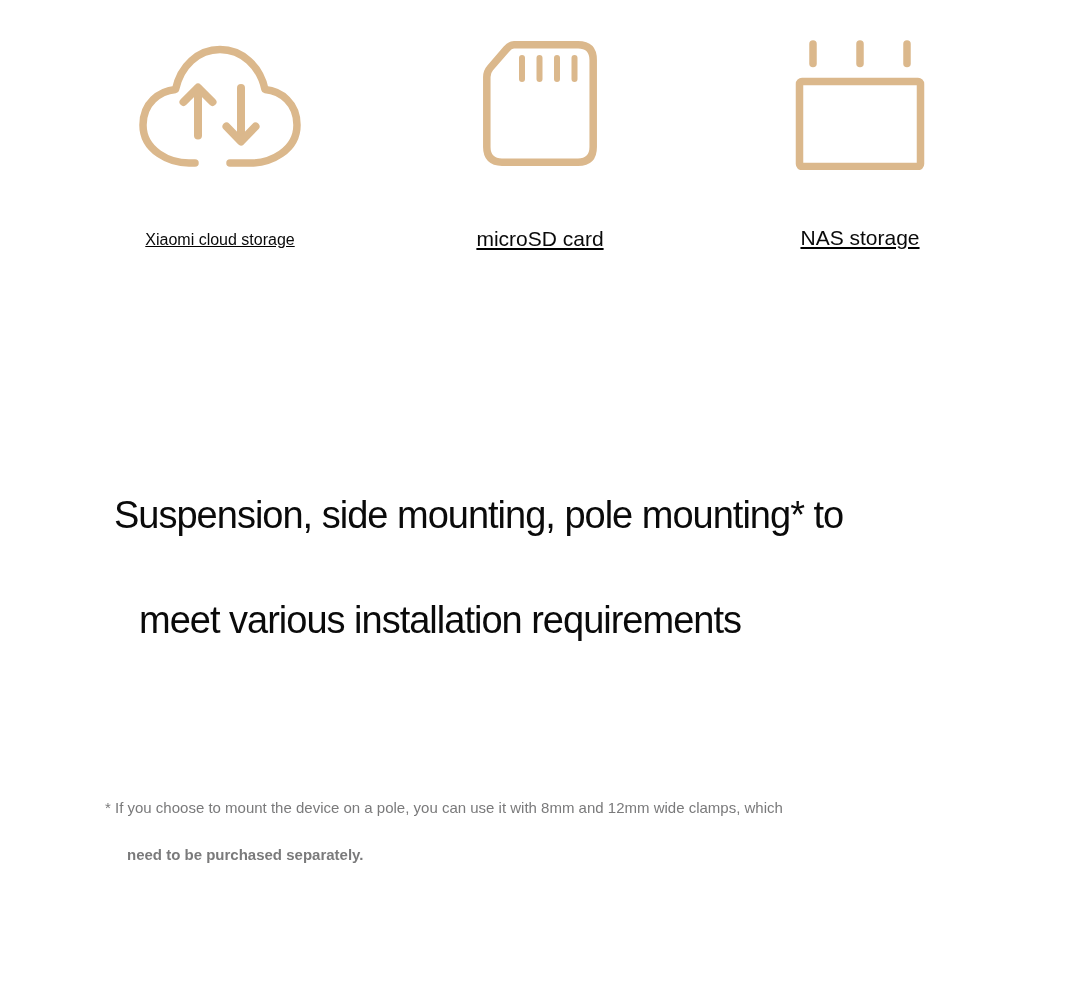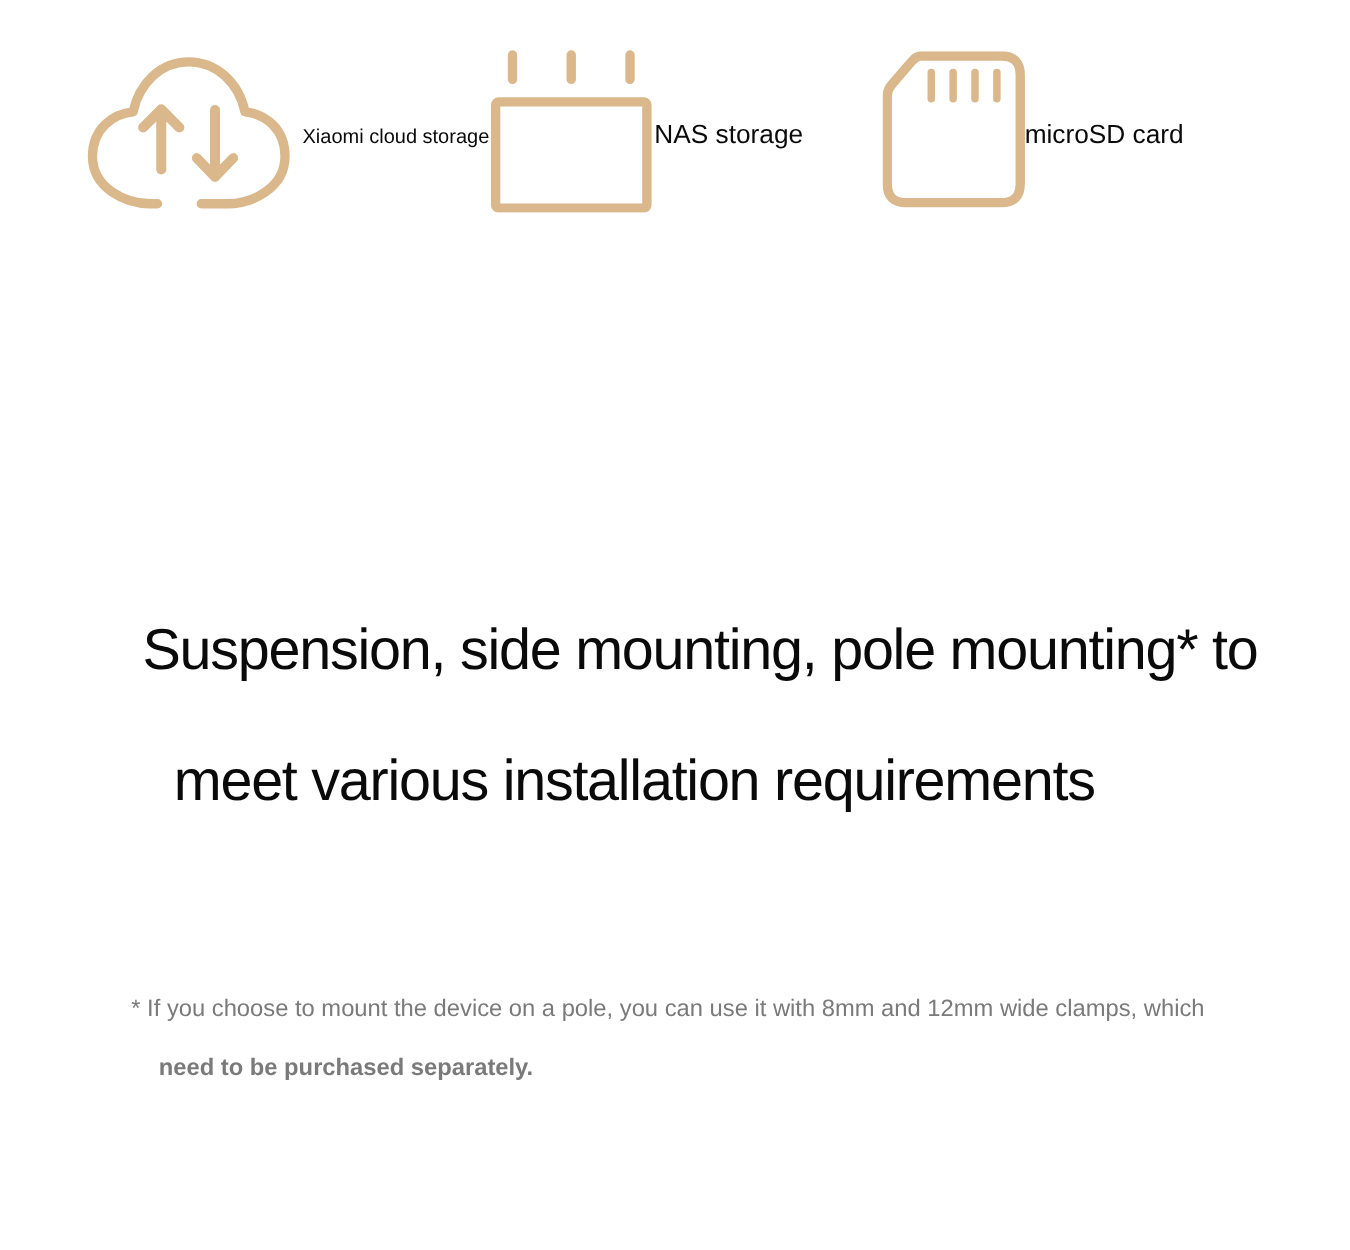--- a/index.html
+++ b/index.html
@@ -19,21 +19,23 @@
   .storage-row {
     position: absolute;
     top: 40px;
     left: 60px;
     right: 60px;
     display: flex;
   }
   .storage-item {
     flex: 1 1 0;
     display: flex;
-    flex-direction: row;
+    flex-direction: column;
+    align-items: center;
+    text-decoration: underline;
   }
   .icon-wrap {
     height: 130px;
     display: flex;
     align-items: flex-start;
     justify-content: center;
     color: var(--accent-color, #DBB88C);
   }
   .icon-wrap svg {
     display: block;
@@ -50,35 +52,35 @@
   .storage-label.lg {
     margin-top: 57px;
     font-size: 21px;
     line-height: 1;
   }
 
   
   .heading-line {
     position: absolute;
     color: var(--heading-color, #0a0a0a);
-    font-size: 46px;
+    font-size: 38px;
     letter-spacing: -1px;
     line-height: 1;
     white-space: nowrap;
   }
   .heading-line.l1 { left: 114px; top: 496px; }
   .heading-line.l2 { left: 111px; top: 601px; margin-left: 28px; }
 
   
   .footnote {
     position: absolute;
     left: 105px;
     top: 797px;
     color: var(--footnote-color, #7a7a7b);
-    font-size: 19px;
+    font-size: 15px;
     line-height: 21px;
     white-space: nowrap;
   }
   .footnote-line2 {
     margin-top: 26px;
     margin-left: 22px;
     font-weight: bold;
   }
 </style>
 </head>
@@ -95,43 +97,43 @@
         <path stroke-width="8" d="M 69 95.5 V 48.5"></path>
         <path stroke-width="8" d="M 54.5 62 L 69 47.5 L 83.5 62"></path>
         <path stroke-width="8" d="M 112 48 V 100"></path>
         <path stroke-width="8" d="M 97.5 86.5 L 112 101.5 L 126.5 86.5"></path>
       </svg>
     </div>
     <div class="storage-label sm">Xiaomi cloud storage</div>
   </div>
 
   <div class="storage-item">
-    <div class="icon-wrap">
-      <svg width="132" height="130" viewBox="0 0 132 130" fill="none" stroke="currentColor" stroke-linecap="round" stroke-linejoin="round" aria-hidden="true">
-        <path stroke-width="7.5" d="M 19 4 V 23.5"></path>
-        <path stroke-width="7.5" d="M 66 4 V 23.5"></path>
-        <path stroke-width="7.5" d="M 113 4 V 23.5"></path>
-        <rect x="5.5" y="41.5" width="121" height="85" rx="2.5" stroke-width="7.5"></rect>
-      </svg>
-    </div>
-    <div class="storage-label lg">NAS storage</div>
-  </div>
-
-  <div class="storage-item">
     <div class="icon-wrap" style="padding-top:1px;">
       <svg width="114" height="125" viewBox="0 0 114 125" fill="none" stroke="currentColor" stroke-linecap="round" stroke-linejoin="round" aria-hidden="true">
         <path stroke-width="7.5" d="M 31 3.8 H 95 Q 110.2 3.8 110.2 19 V 106 Q 110.2 121.2 95 121.2 H 19
                  Q 3.8 121.2 3.8 106 V 36 Q 3.8 30.8 7.2 26.9 L 23.3 8.2 Q 27 3.8 31 3.8 Z"></path>
         <path stroke-width="6" d="M 39 17 V 38"></path>
         <path stroke-width="6" d="M 56.5 17 V 38"></path>
         <path stroke-width="6" d="M 74 17 V 38"></path>
         <path stroke-width="6" d="M 91.5 17 V 38"></path>
       </svg>
     </div>
     <div class="storage-label lg">microSD card</div>
+  </div>
+
+  <div class="storage-item">
+    <div class="icon-wrap">
+      <svg width="132" height="130" viewBox="0 0 132 130" fill="none" stroke="currentColor" stroke-linecap="round" stroke-linejoin="round" aria-hidden="true">
+        <path stroke-width="7.5" d="M 19 4 V 23.5"></path>
+        <path stroke-width="7.5" d="M 66 4 V 23.5"></path>
+        <path stroke-width="7.5" d="M 113 4 V 23.5"></path>
+        <rect x="5.5" y="41.5" width="121" height="85" rx="2.5" stroke-width="7.5"></rect>
+      </svg>
+    </div>
+    <div class="storage-label lg">NAS storage</div>
   </div>
 
 </div>
 
 <h1 style="margin:0;font-weight:normal;">
   <span class="heading-line l1">Suspension, side mounting, pole mounting* to</span>
   <span class="heading-line l2">meet various installation requirements</span>
 </h1>
 
 <div class="footnote">

